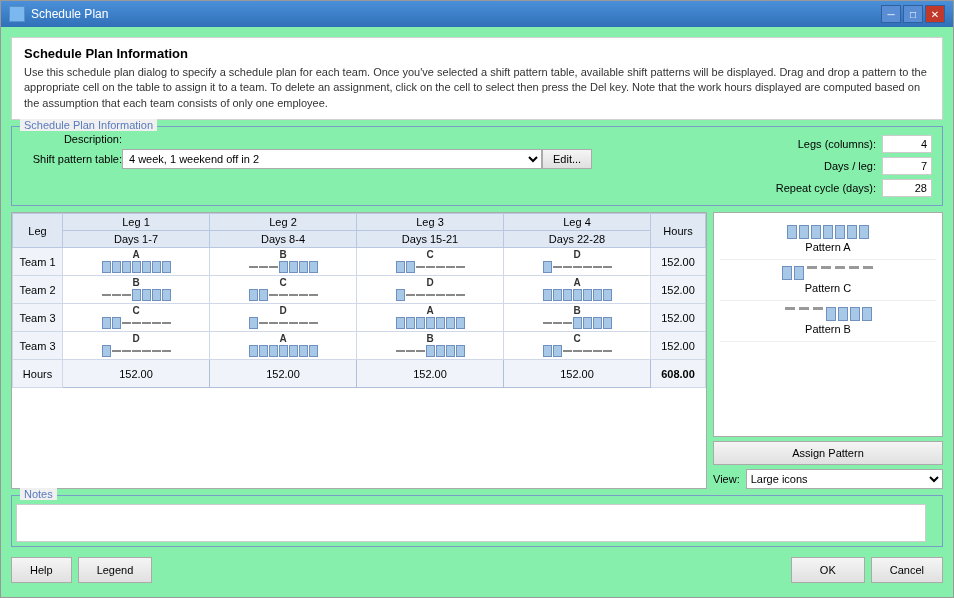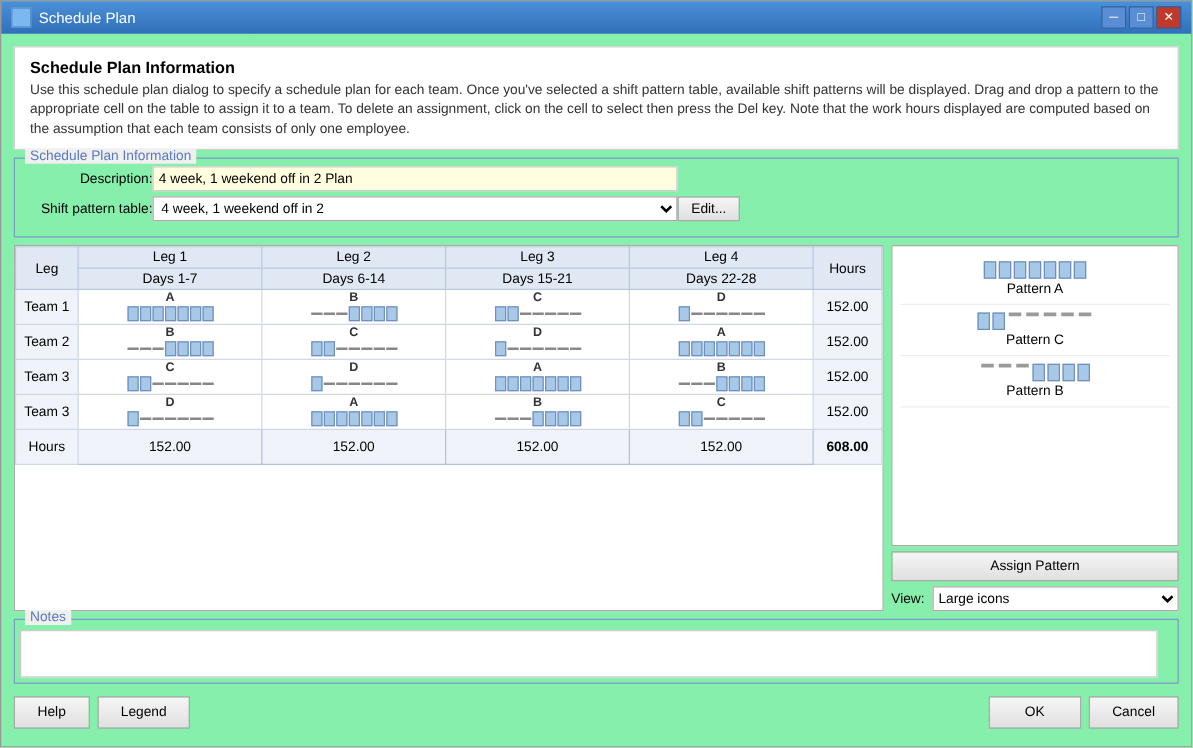--- a/index.html
+++ b/index.html
@@ -131,52 +131,65 @@
     </div>
 
     <div class="form-section">
       <span class="form-section-legend">Schedule Plan Information</span>
 
       <div class="top-form-row">
         <div class="form-fields">
 
           <div class="form-row">
             <span class="form-label">Description:</span>
-            <input type="text" class="form-input-text" value="4 week, 1 weekend off in 2 Plan" style="">
           </div>
 
           <div class="form-row">
             <span class="form-label">Shift pattern table:</span>
             <select class="form-select">
               <option>4 week, 1 weekend off in 2</option>
             </select>
             <button class="edit-btn">Edit...</button>
           </div>
         </div>
 
+        <div class="right-fields-inline">
+          <div class="right-field-row">
+            <span class="right-label">Legs (columns):</span>
+            <input type="text" class="right-input" value="4" style="">
+          </div>
+          <div class="right-field-row">
+            <span class="right-label">Days / leg:</span>
+            <input type="text" class="right-input" value="7" style="">
+          </div>
+          <div class="right-field-row">
+            <span class="right-label">Repeat cycle (days):</span>
+            <input type="text" class="right-input" value="28" style="">
+          </div>
+        </div>
       </div>
     </div>
 
     <div class="main-area">
 
       <div class="schedule-table-container">
         <div class="table-wrapper">
           <table class="schedule-table">
             <thead>
               <tr>
                 <th class="leg-header" rowspan="2">Leg</th>
                 <th class="leg-header">Leg 1</th>
                 <th class="leg-header">Leg 2</th>
                 <th class="leg-header">Leg 3</th>
                 <th class="leg-header">Leg 4</th>
                 <th class="leg-header" rowspan="2">Hours</th>
               </tr>
               <tr>
                 <th>Days 1-7</th>
-                <th>Days 6-14</th>
+                <th>Days 8-4</th>
                 <th>Days 15-21</th>
                 <th>Days 22-28</th>
               </tr>
             </thead>
             <tbody id="schedule-tbody">
 
             <tr>
                   <td class="team-col">Team 1</td>
                   <td style="padding: 2px;">
                     <div style="display: flex; align-items: center; flex-direction: column; gap: 1px;">

